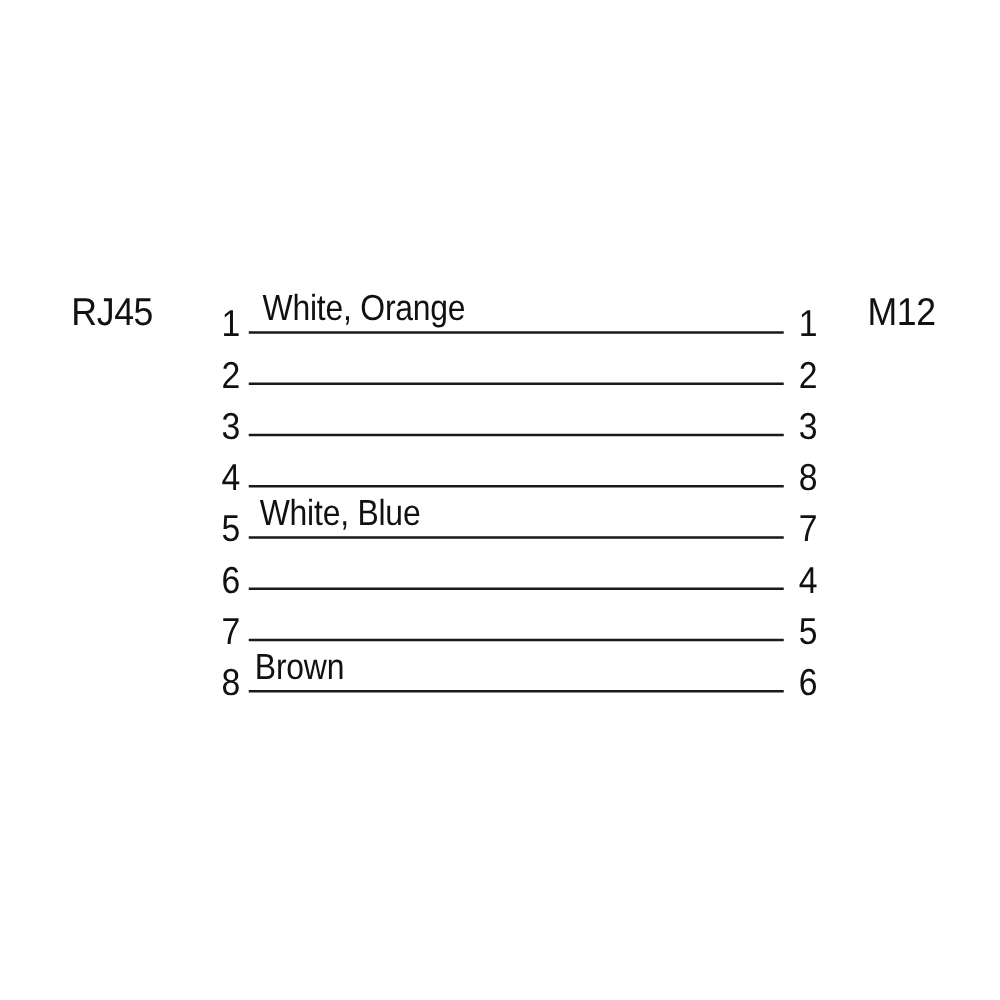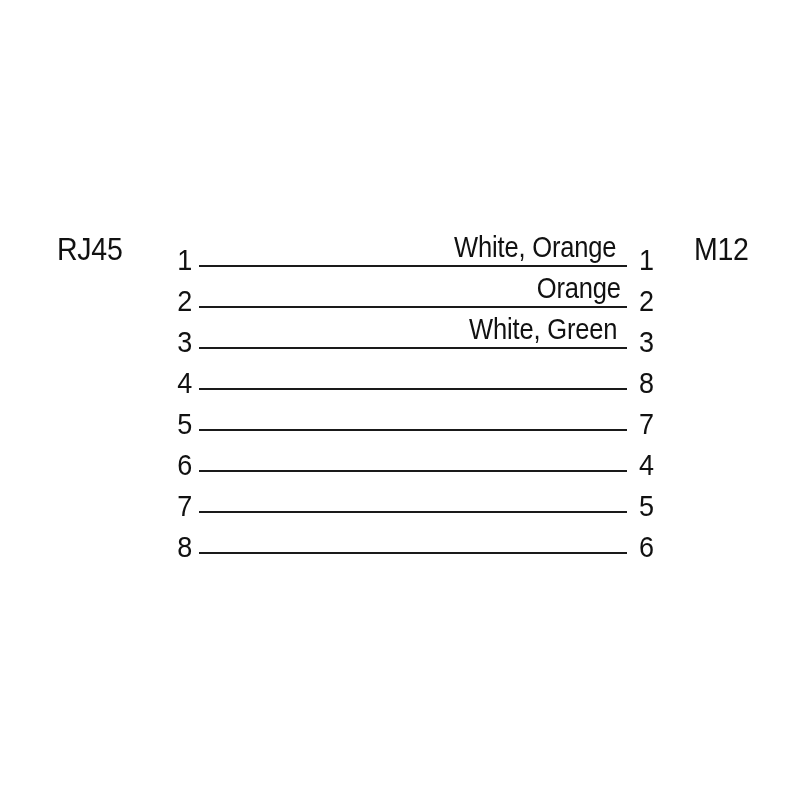--- a/index.html
+++ b/index.html
@@ -84,21 +84,21 @@
     top: 20px;
     height: 0;
     border-top: 2px solid #1a1a1a;
   }
 
   .wire-label {
     position: absolute;
     left: 199px;
     width: 428px;
     top: -12px;
-    text-align: right;
+    text-align: left;
     font-size: 29px;
     line-height: 29px;
     letter-spacing: -0.2px;
     white-space: nowrap;
     color: #111111;
   }
   .wire-label span {
     display: inline-block;
     transform: scaleX(0.88);
     transform-origin: center top;
@@ -115,55 +115,55 @@
 
   <div class="row" style="top:245px;">
     <div class="pin pin-left">1</div>
     <div class="wire-label"><span>White, Orange</span></div>
     <div class="wire-line"></div>
     <div class="pin pin-right">1</div>
   </div>
 
   <div class="row" style="top:286px;">
     <div class="pin pin-left">2</div>
-    <div class="wire-label"><span>Orange</span></div>
     <div class="wire-line"></div>
     <div class="pin pin-right">2</div>
   </div>
 
   <div class="row" style="top:327px;">
     <div class="pin pin-left">3</div>
-    <div class="wire-label"><span>White, Green</span></div>
     <div class="wire-line"></div>
     <div class="pin pin-right">3</div>
   </div>
 
   <div class="row" style="top:368px;">
     <div class="pin pin-left">4</div>
     <div class="wire-line"></div>
     <div class="pin pin-right">8</div>
   </div>
 
   <div class="row" style="top:409px;">
     <div class="pin pin-left">5</div>
+    <div class="wire-label"><span>White, Blue</span></div>
     <div class="wire-line"></div>
     <div class="pin pin-right">7</div>
   </div>
 
   <div class="row" style="top:450px;">
     <div class="pin pin-left">6</div>
     <div class="wire-line"></div>
     <div class="pin pin-right">4</div>
   </div>
 
   <div class="row" style="top:491px;">
     <div class="pin pin-left">7</div>
     <div class="wire-line"></div>
     <div class="pin pin-right">5</div>
   </div>
 
   <div class="row" style="top:532px;">
     <div class="pin pin-left">8</div>
+    <div class="wire-label"><span>Brown</span></div>
     <div class="wire-line"></div>
     <div class="pin pin-right">6</div>
   </div>
 
 </div>
 
 </body></html>

